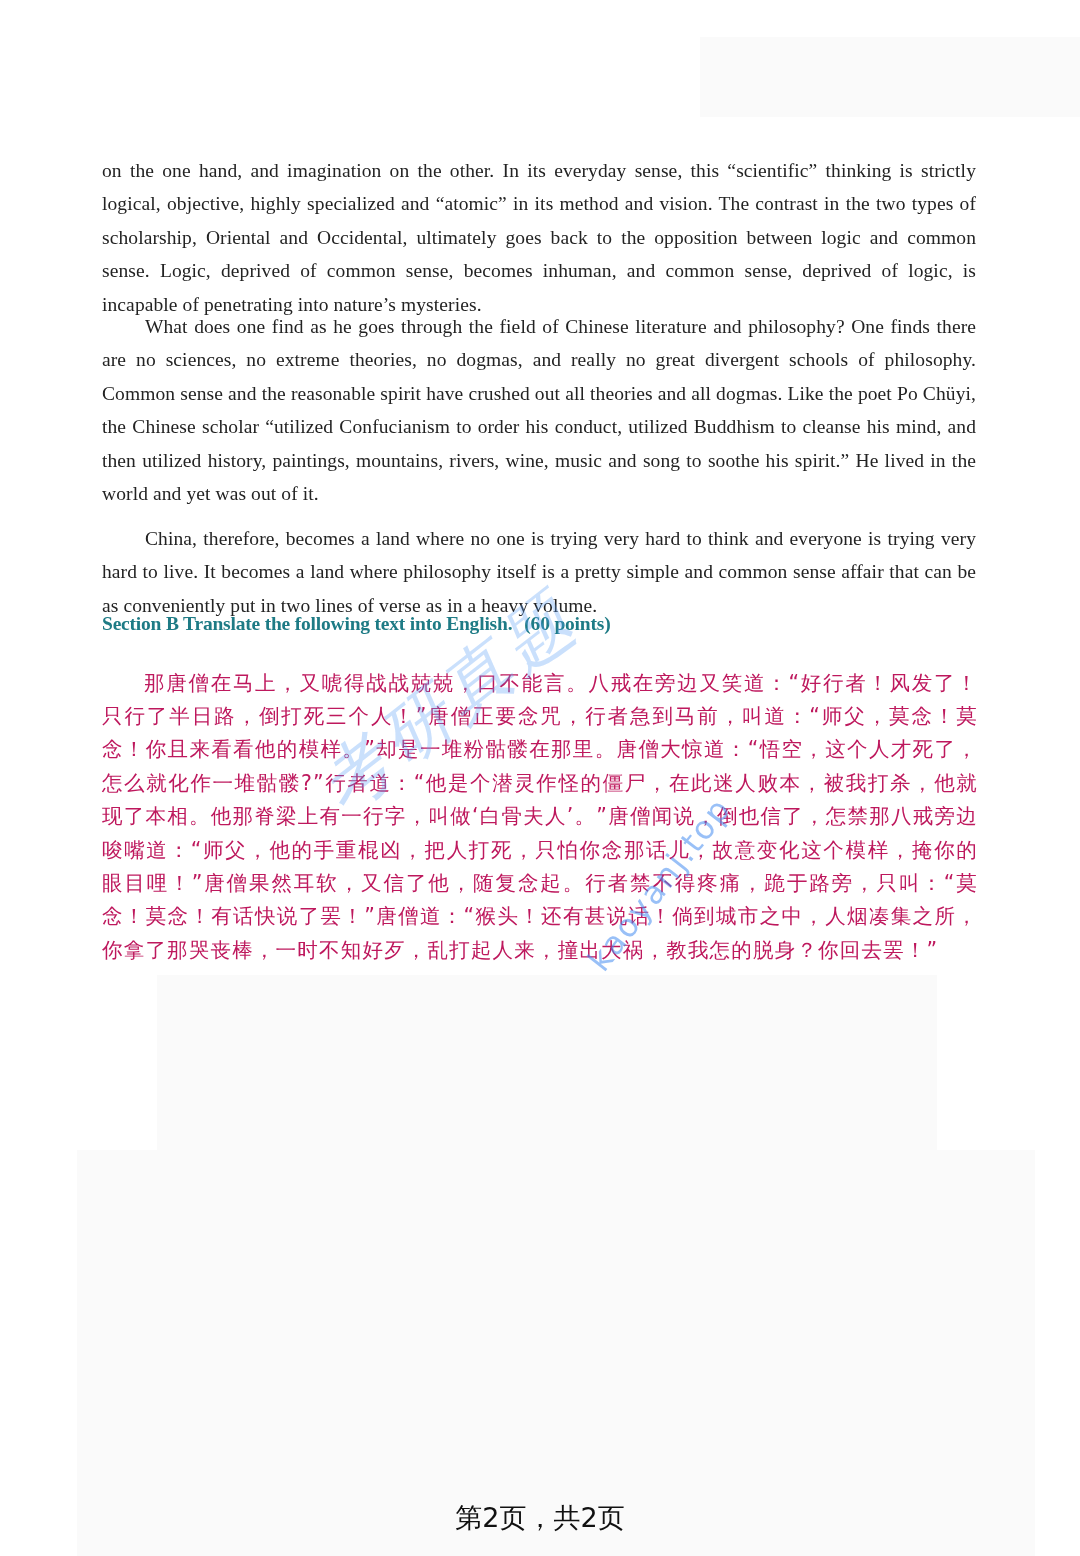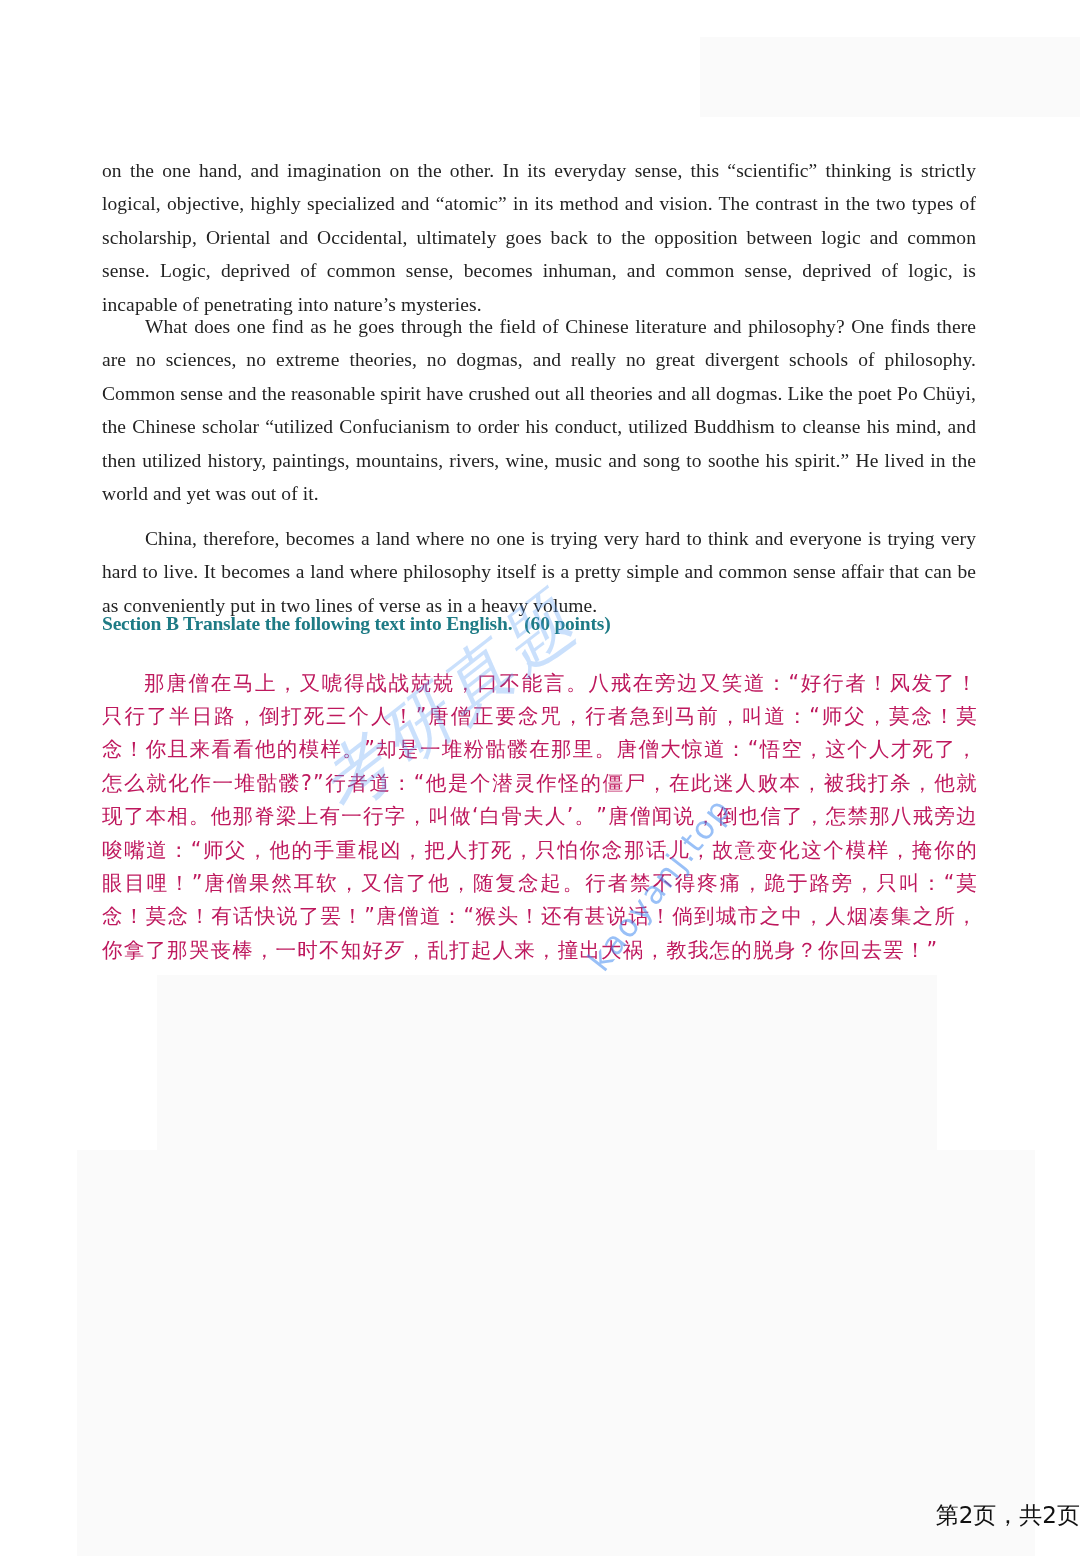--- a/index.html
+++ b/index.html
@@ -71,23 +71,23 @@
     text-indent: 42px;
     letter-spacing: 1.2px;
     color: #be185d;
   }
 
   .footer {
     position: absolute;
     left: 0;
     width: 1080px;
     top: 1500px;
-    text-align: right;
+    text-align: center;
     font-family: "DejaVu Sans", sans-serif;
-    font-size: 23px;
+    font-size: 27px;
     color: #111111;
   }
 
   
   .watermark {
     position: absolute;
     pointer-events: none;
     color: rgba(70, 140, 240, 0.45);
   }
   .wm-cn {

